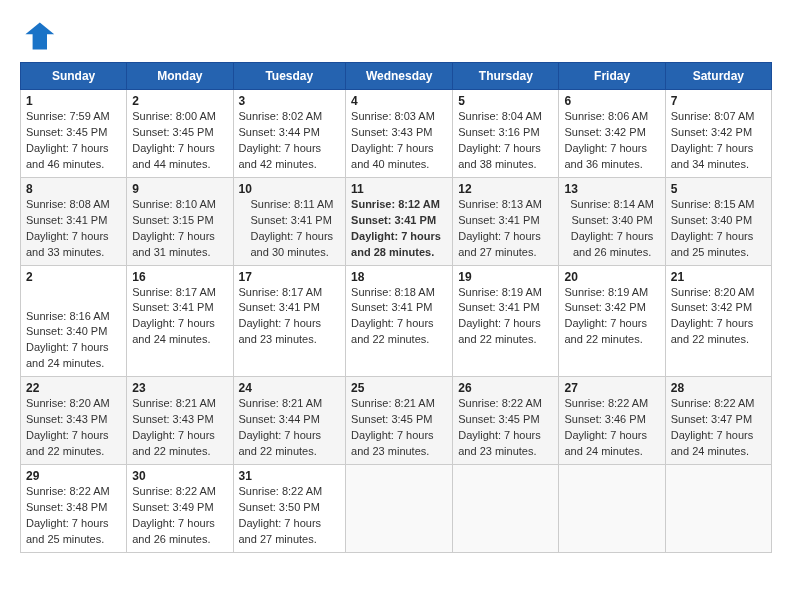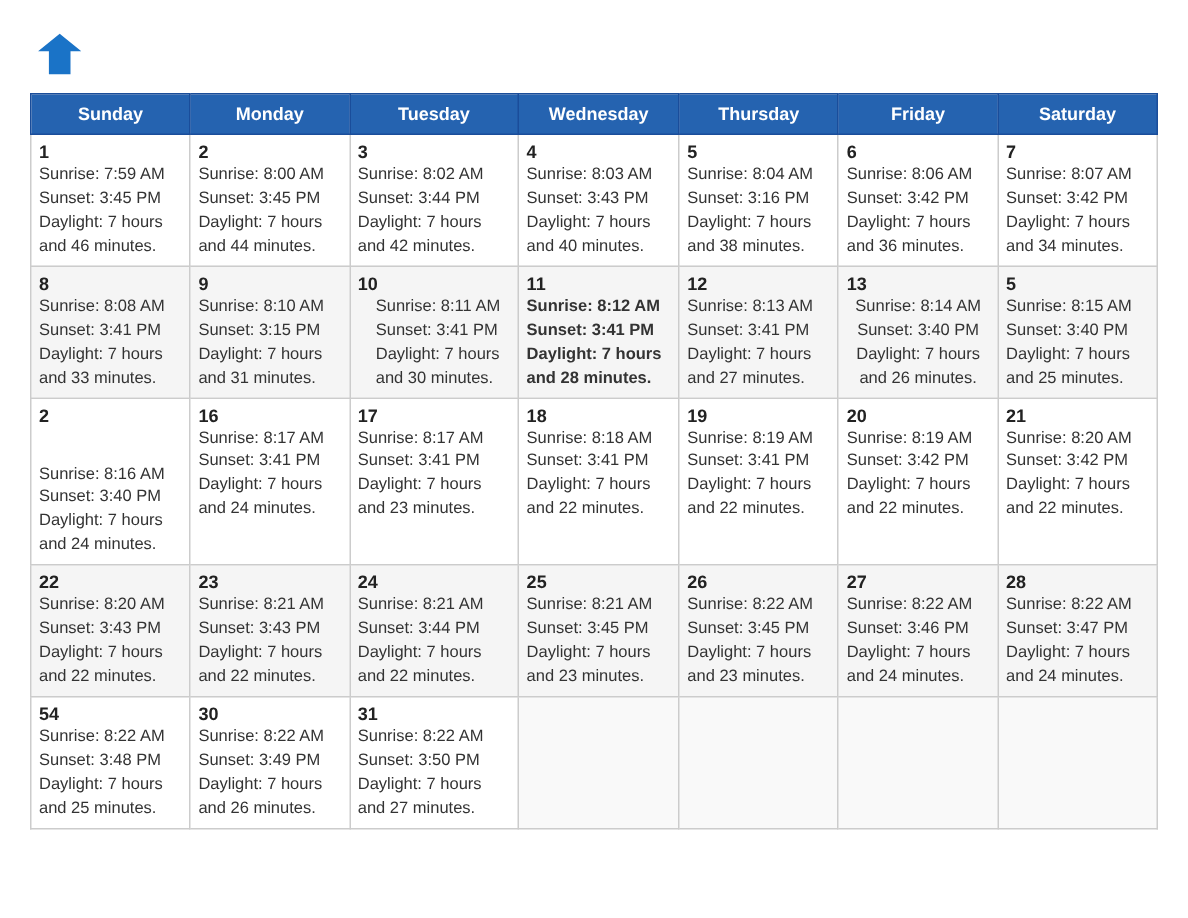--- a/index.html
+++ b/index.html
@@ -330,21 +330,21 @@
           <td>
             <span class="day-num">28</span>
             <div class="day-info" style="white-space: pre-line;">Sunrise: 8:22 AM
 Sunset: 3:47 PM
 Daylight: 7 hours
 and 24 minutes.</div>
           </td>
         </tr>
         <tr>
           <td>
-            <span class="day-num">54</span>
+            <span class="day-num">29</span>
             <div class="day-info" style="white-space: pre-line;">Sunrise: 8:22 AM
 Sunset: 3:48 PM
 Daylight: 7 hours
 and 25 minutes.</div>
           </td>
           <td>
             <span class="day-num">30</span>
             <div class="day-info" style="white-space: pre-line;">Sunrise: 8:22 AM
 Sunset: 3:49 PM
 Daylight: 7 hours

